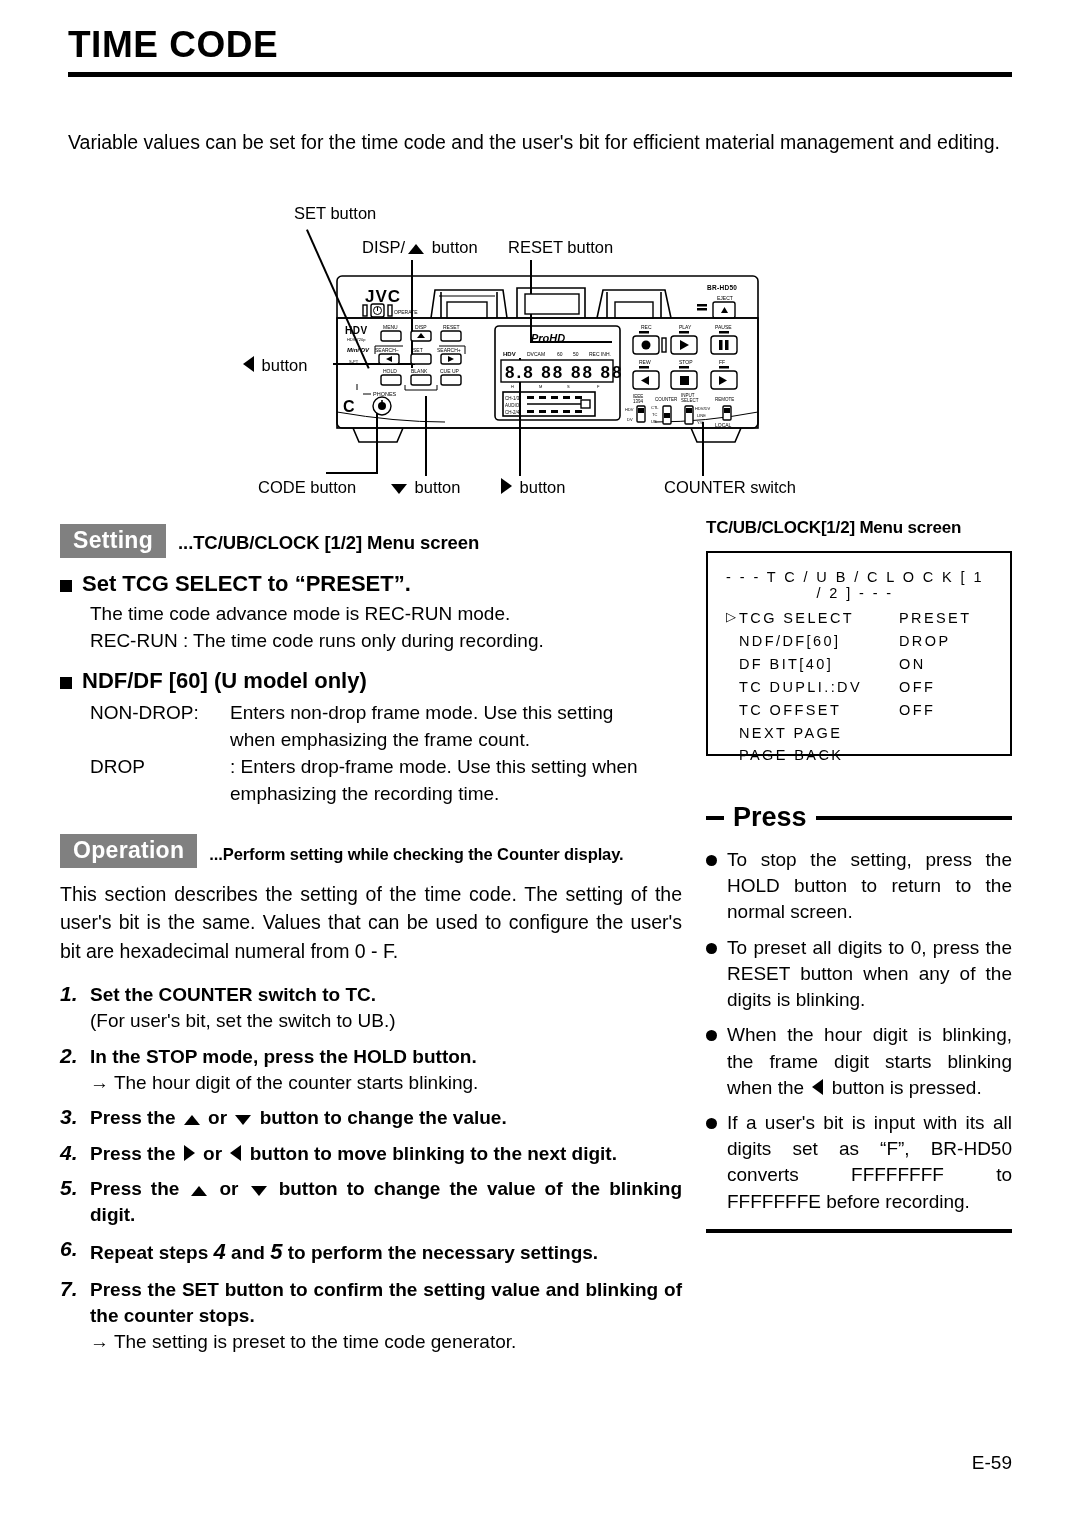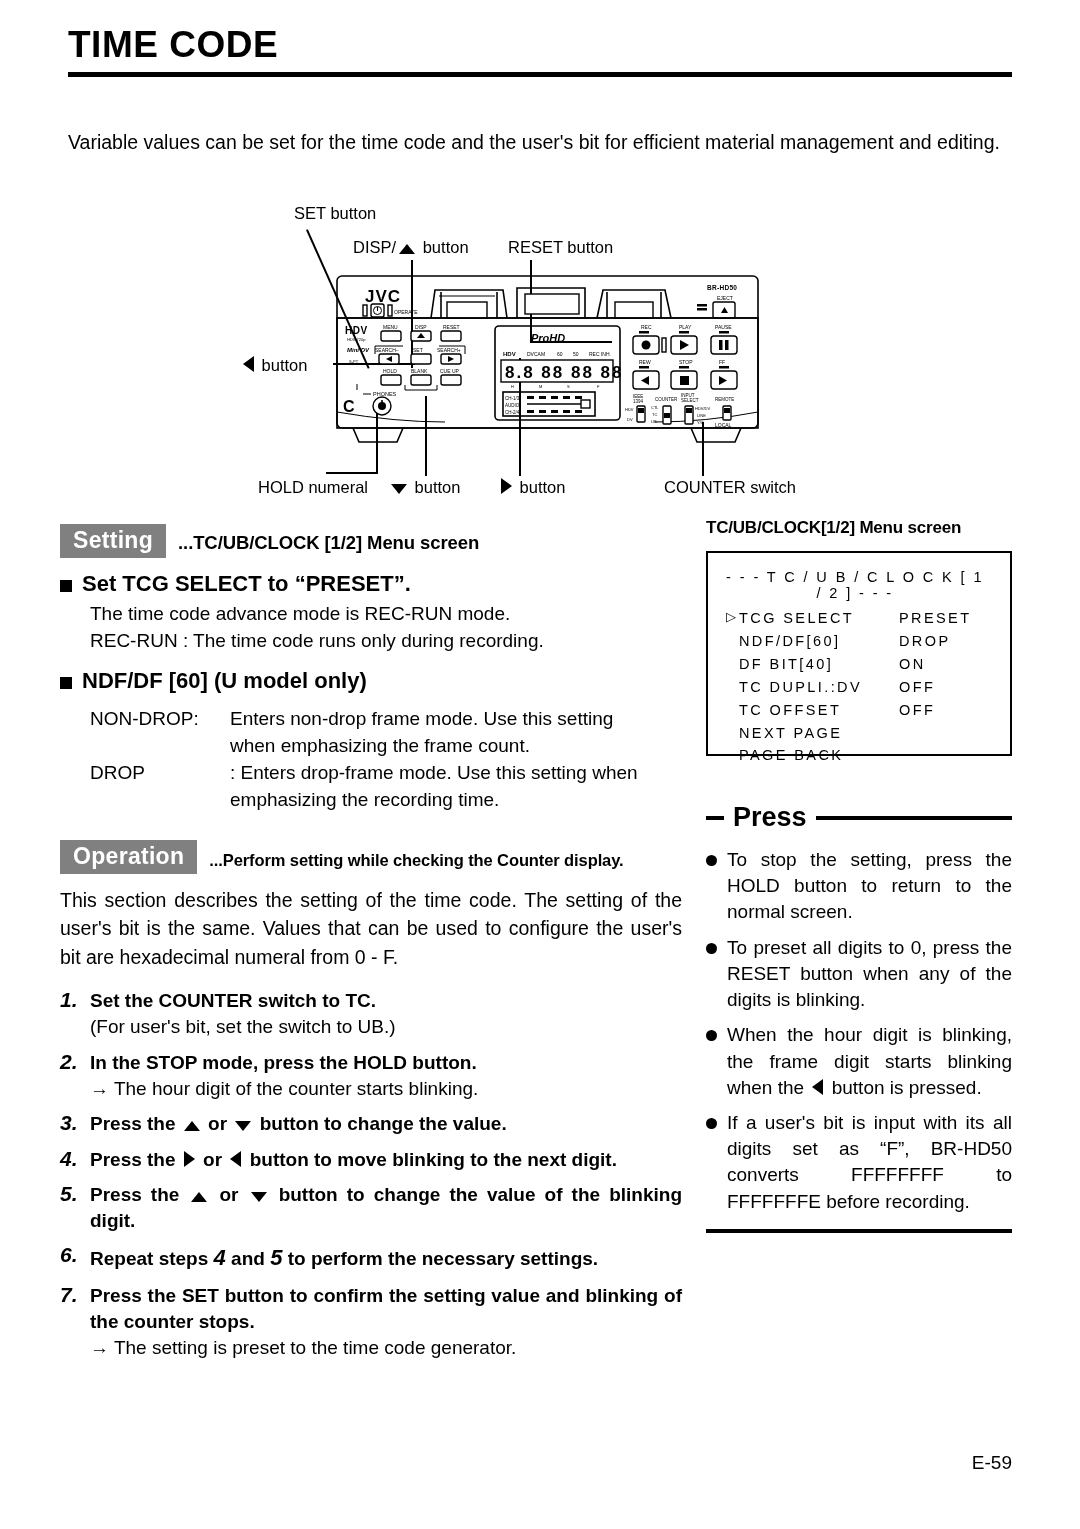--- a/index.html
+++ b/index.html
@@ -105,31 +105,31 @@
     <div class="title">TIME CODE</div>
     <div class="title-rule"></div>
   </div>
 
   <div class="intro">Variable values can be set for the time code and the user's bit for efficient material management and editing.</div>
 
   <div class="diagram">
 
     <div class="cal" style="left:54px; top:4px;">SET button</div>
 
-    <div class="cal" style="left:113px; top:38px;">
+    <div class="cal" style="left:122px; top:38px;">
       <span>DISP/</span><span class="tri tri-up inline-tri"></span><span> button</span>
     </div>
 
     <div class="cal" style="left:268px; top:38px;">RESET button</div>
 
     <div class="cal" style="left:0px; top:156px;">
       <span class="tri tri-lt inline-tri"></span><span> button</span>
     </div>
 
-    <div class="cal" style="left:18px; top:278px;">HOLD numeral</div>
+    <div class="cal" style="left:18px; top:278px;">CODE button</div>
     <div class="cal" style="left:148px; top:278px;">
       <span class="tri tri-dn inline-tri"></span><span> button</span>
     </div>
     <div class="cal" style="left:258px; top:278px;">
       <span class="tri tri-rt inline-tri"></span><span> button</span>
     </div>
     <div class="cal" style="left:424px; top:278px;">COUNTER switch</div>
 
     <div class="lead lead-v" style="left:171px; top:60px; height:108px;"></div>
     <div class="lead lead-v" style="left:290px; top:60px; height:82px;"></div>
@@ -339,21 +339,21 @@
       <span>Set TCG SELECT to “PRESET”.</span>
     </div>
     <div class="body indent" style="margin-top:4px;">The time code advance mode is REC-RUN mode.</div>
     <div class="body indent">REC-RUN : The time code runs only during recording.</div>
 
     <div class="bullethead">
       <span class="sq"></span>
       <span>NDF/DF [60] (U model only)</span>
     </div>
 
-    <div class="defrow" style="margin-top:12px;">
+    <div class="defrow" style="margin-top:6px;">
       <span class="k">NON-DROP:</span>
       <span class="v">Enters non-drop frame mode. Use this setting</span>
     </div>
     <div class="defcont">when emphasizing the frame count.</div>
 
     <div class="defrow">
       <span class="k">DROP</span>
       <span class="v">: Enters drop-frame mode. Use this setting when</span>
     </div>
     <div class="defcont">emphasizing the recording time.</div>

